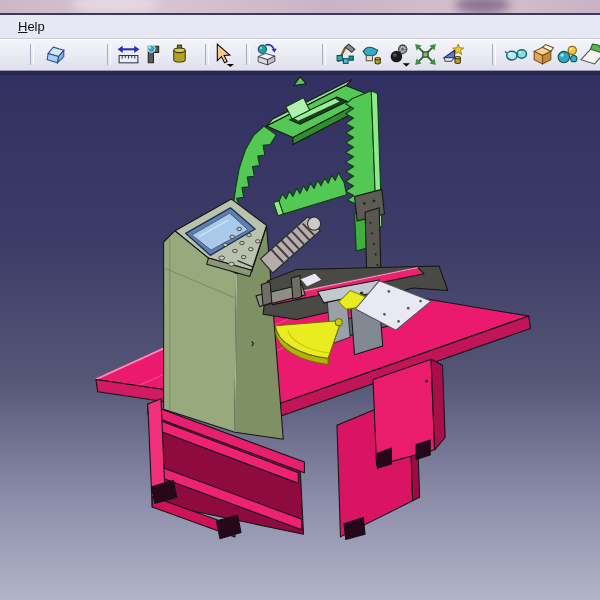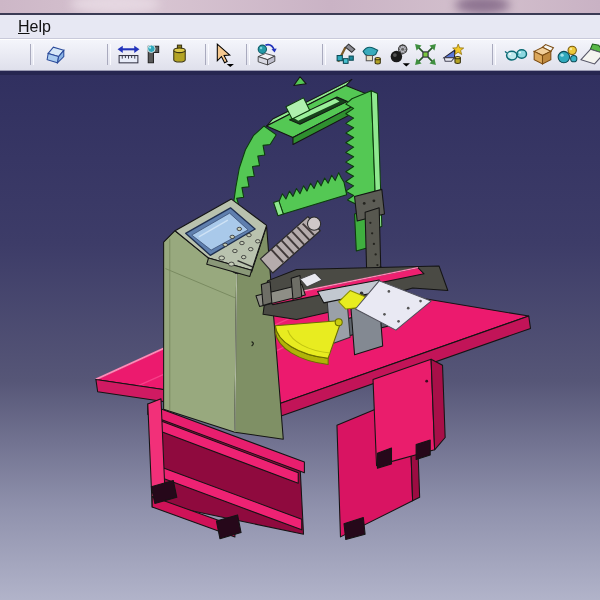--- a/index.html
+++ b/index.html
@@ -4,21 +4,21 @@
 <style>
   html,body{margin:0;padding:0;}
   body{width:600px;height:600px;overflow:hidden;font-family:"Liberation Sans",sans-serif;background:#dfe0ec;}
   
   .titlebar{position:relative;height:13px;background:linear-gradient(90deg,#cdb7c7,#d8c5d2 25%,#cab3c5 55%,#d3c0cd 80%,#c9b2c4);overflow:hidden;}
   .titlebar .blob{position:absolute;border-radius:50%;filter:blur(5px);}
   .blob.light{left:70px;top:-6px;width:90px;height:20px;background:#e5d7e1;}
   .blob.dark{left:455px;top:-4px;width:55px;height:18px;background:#8d7390;}
   .chrome-line{height:2px;background:#3b3b54;}
   .menubar{height:23px;background:#e7e8f3;border-bottom:1px solid #c9cada;display:flex;align-items:center;}
-  .menu-item{font-size:16px;color:#111;padding:2px 8px;margin-left:10px;cursor:default;}
+  .menu-item{font-size:13px;color:#111;padding:2px 8px;margin-left:10px;cursor:default;}
   .menu-item u{text-decoration:underline;}
   .toolbar{position:relative;height:30px;background:linear-gradient(#f4f5fb,#dfe0ec);border-top:1px solid #fff;border-bottom:1px solid #9a9ab2;}
   .tb-sep{position:absolute;top:4px;width:2px;height:21px;border-left:1px solid #a9aabe;border-right:1px solid #fbfbff;}
   .tb-icon{position:absolute;top:2px;width:25px;height:25px;display:inline-block;}
   .tb-icon svg{width:25px;height:25px;}
   .toolbar-shadow{height:4px;background:#262650;}
   
   .viewport{position:relative;width:600px;height:527px;background:linear-gradient(#313060 0%,#3d3c68 32%,#565677 58%,#8f91ac 82%,#b2b4ca 100%);}
   .viewport svg{display:block;}
 </style>

